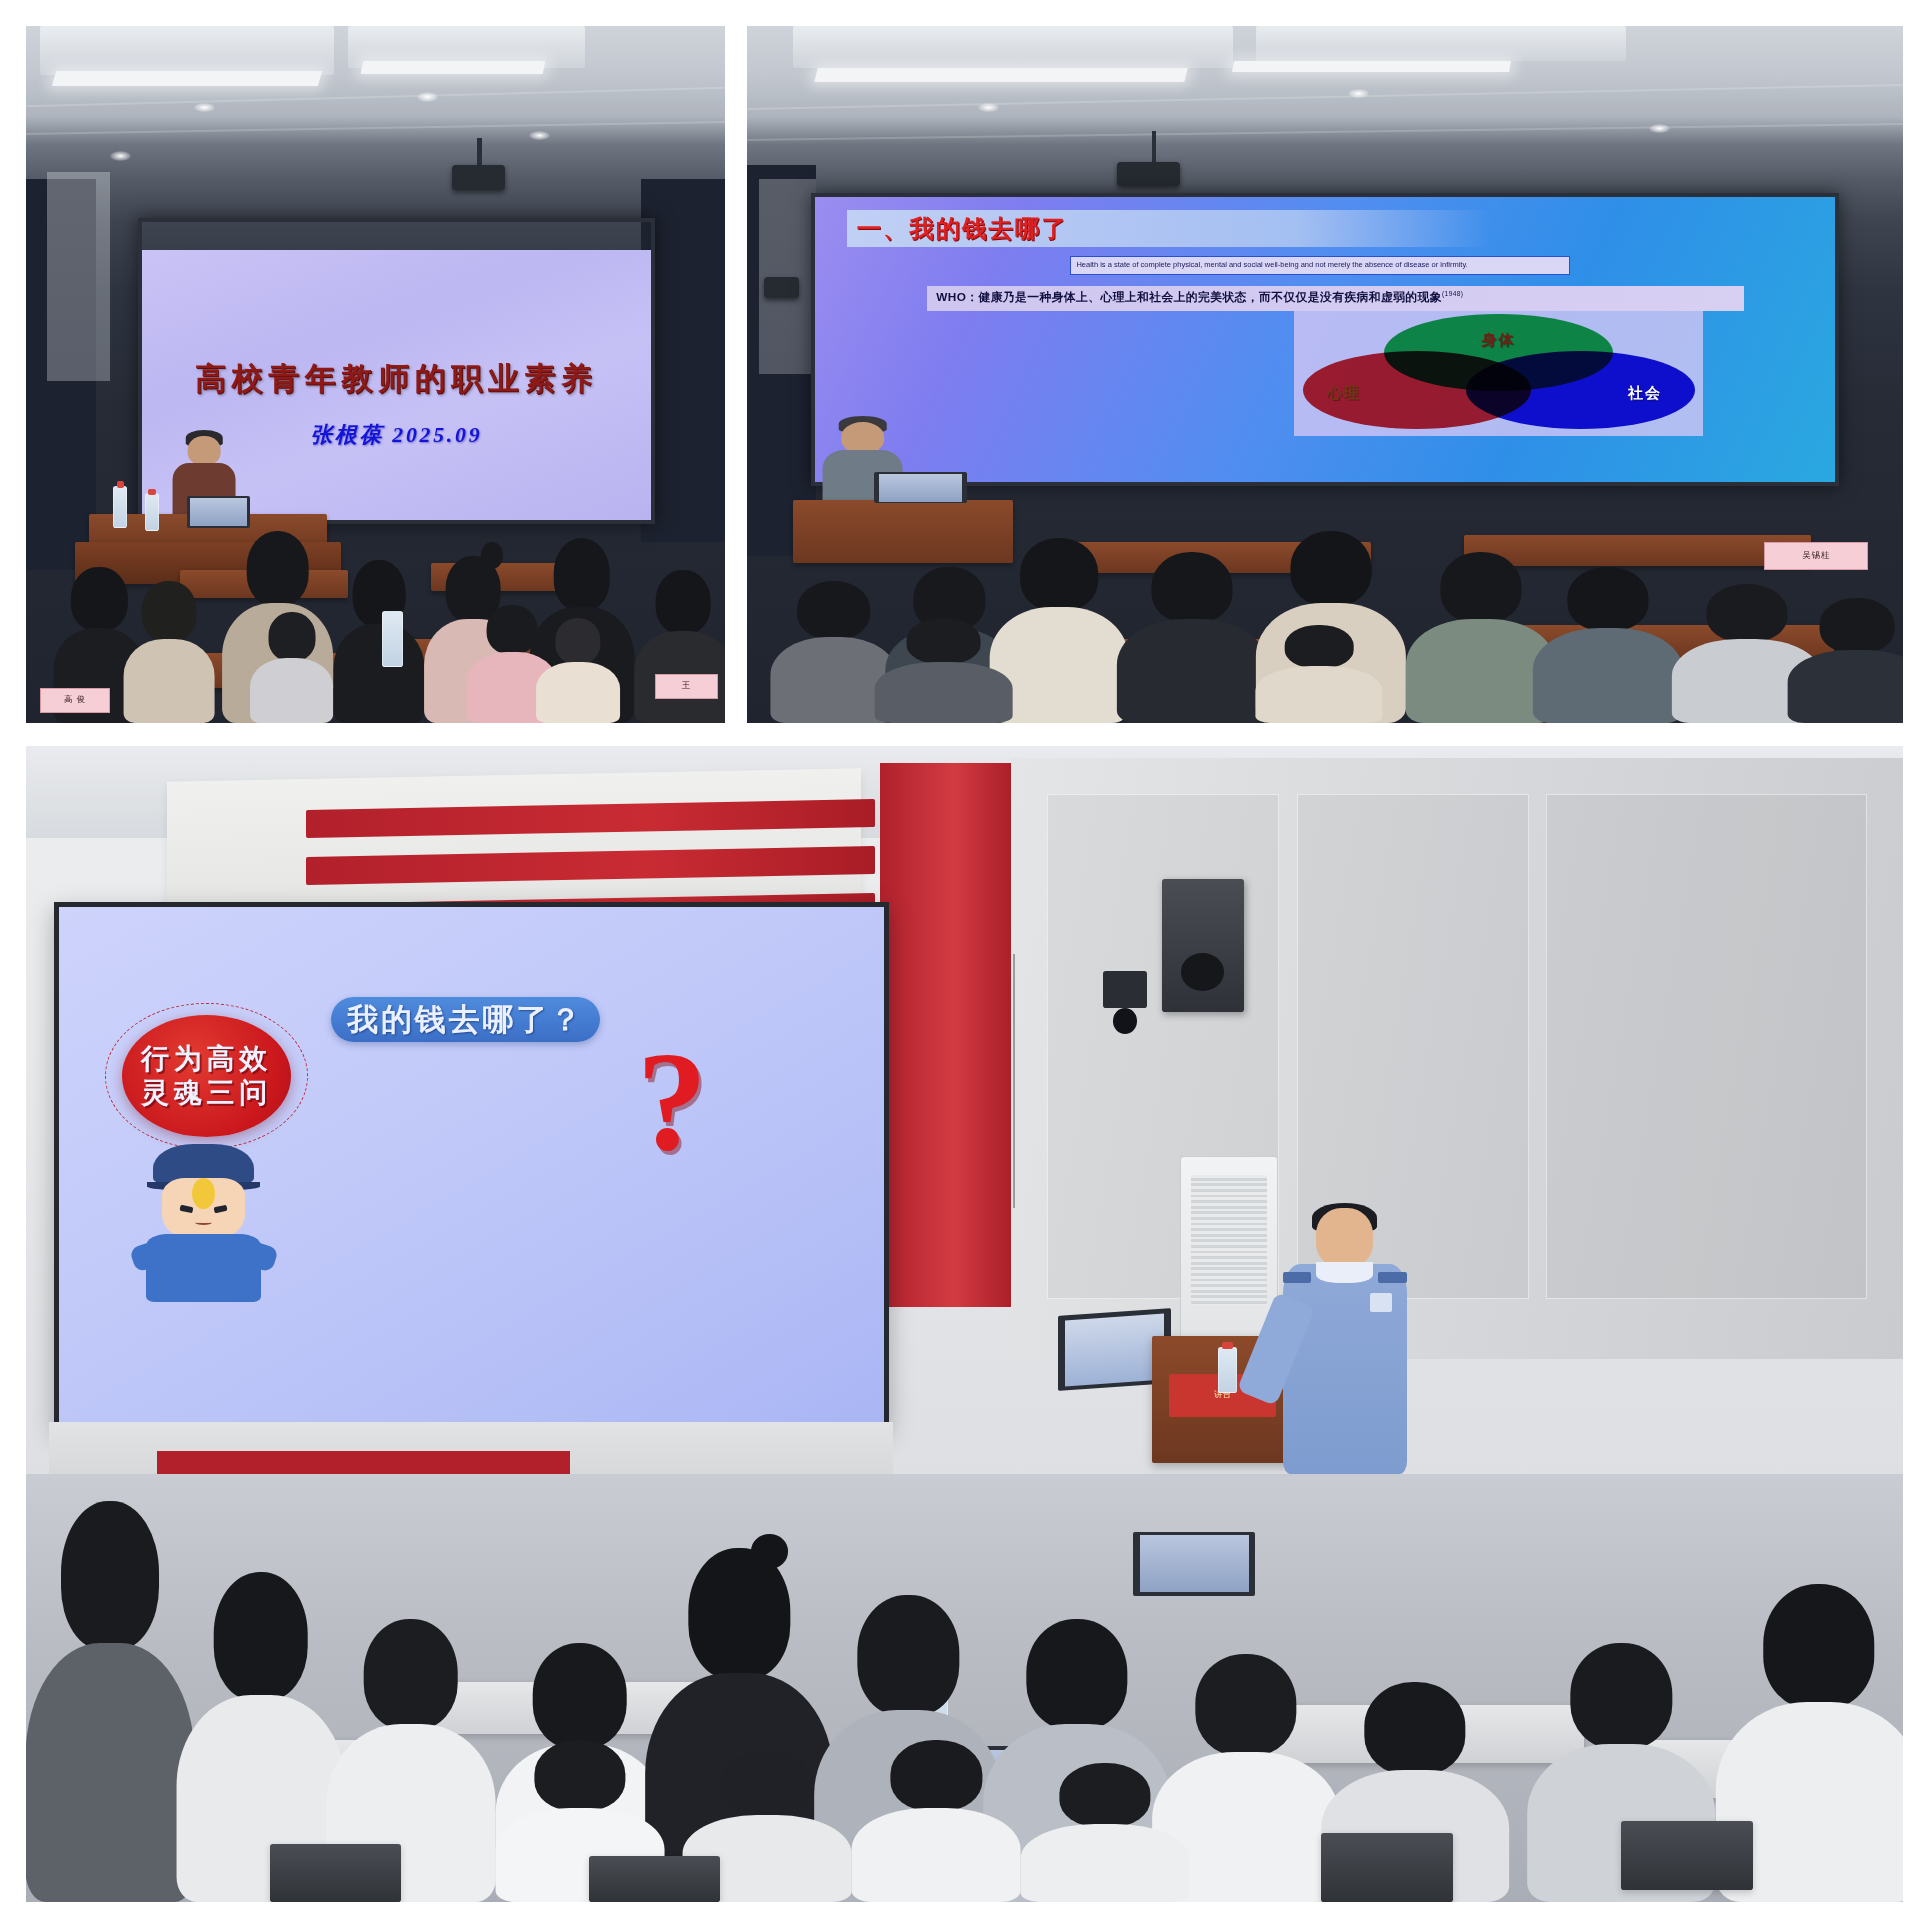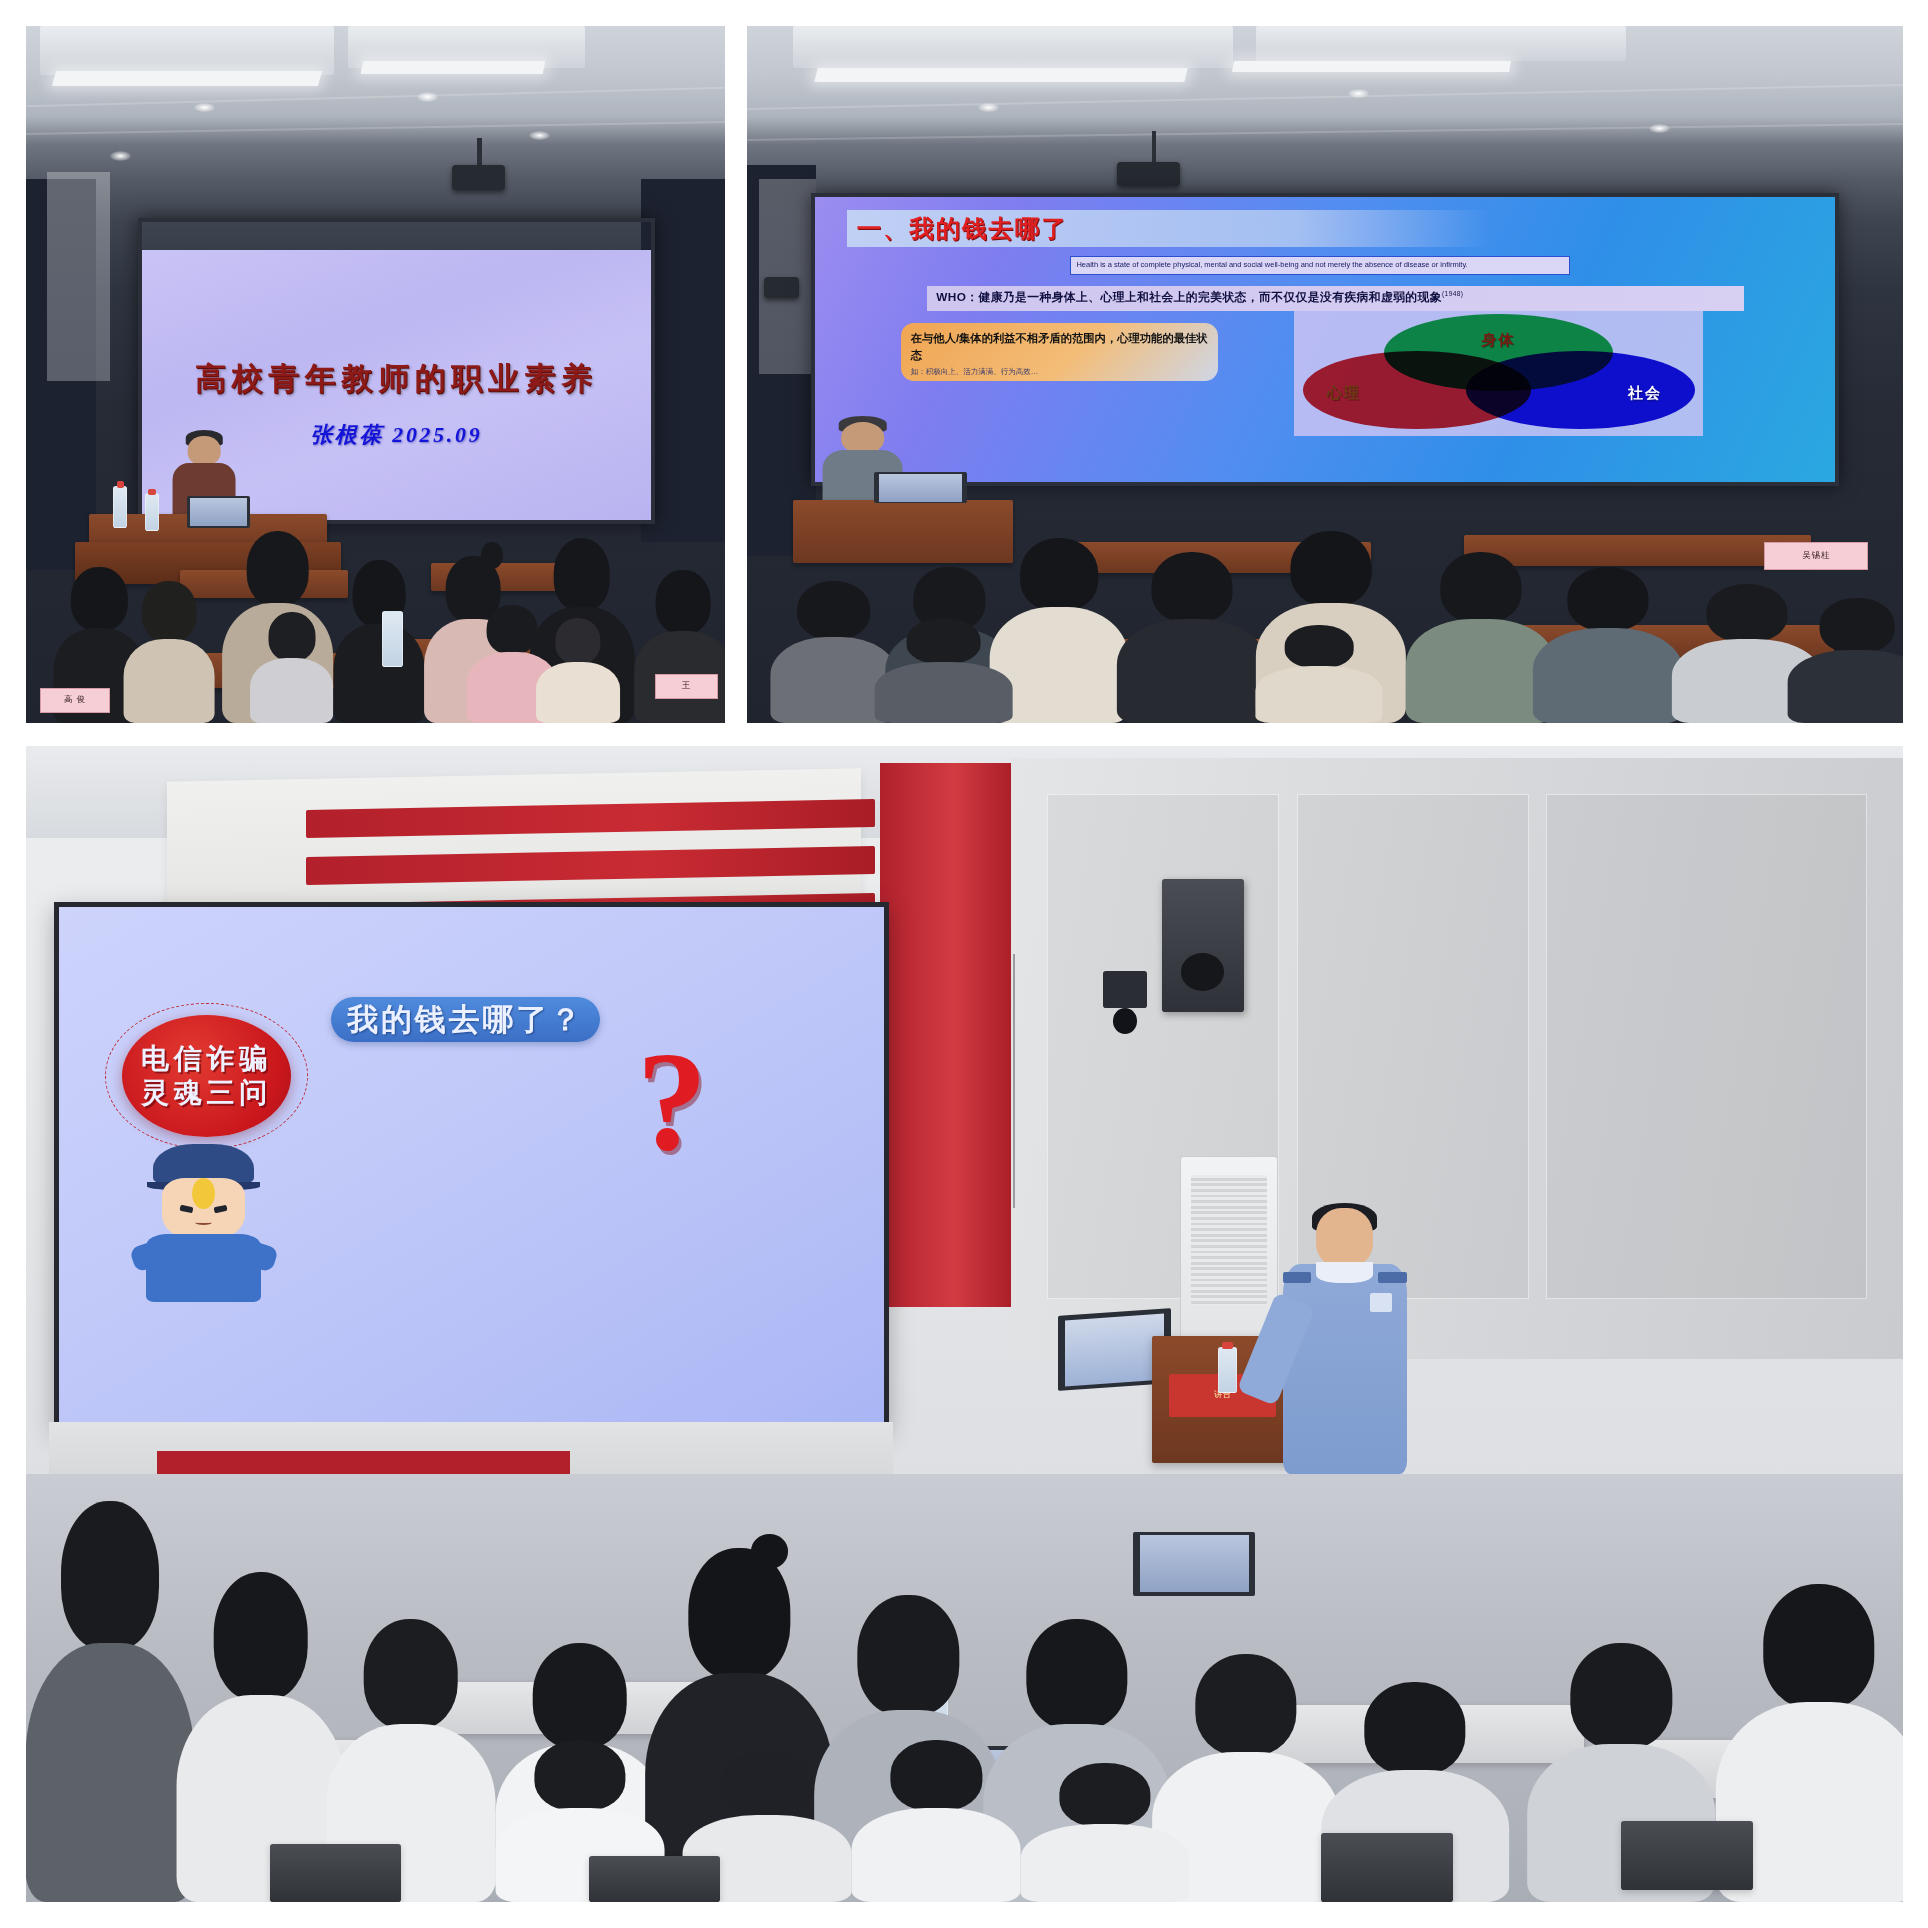--- a/index.html
+++ b/index.html
@@ -388,24 +388,20 @@
         <div class="venn-box">
           <div class="venn">
             <div class="circ c-body"></div>
             <div class="circ c-psy"></div>
             <div class="circ c-soc"></div>
             <div class="venn-lbl lbl-body">身体</div>
             <div class="venn-lbl lbl-psy">心理</div>
             <div class="venn-lbl lbl-soc">社会</div>
           </div>
         </div>
-        <div class="s2-bubble">
-          <span>在与他人/集体的利益不相矛盾的范围内，心理功能的最佳状态</span>
-          <span class="small">如：积极向上、活力满满、行为高效…</span>
-        </div>
       </div>
     </div>
 
     <div class="lect" style="left:6.5%;top:56%;width:7%;height:15%;">
       <div class="hair" style="top:0;width:60%;height:15%;background:#3a3a3e;"></div>
       <div class="h" style="top:5%;width:54%;height:30%;"></div>
       <div class="b" style="top:32%;width:100%;height:68%;background:#6f7b86;"></div>
     </div>
     <div class="desk" style="left:4%;top:68%;width:19%;height:9%;"></div>
     <div class="laptop" style="left:11%;top:64%;width:8%;height:4.5%;">
@@ -492,21 +488,21 @@
         <div class="lens"></div>
       </div>
     <div class="ac-unit">
         <div class="grill"></div>
       </div>
 
     <div class="big-screen">
       <div class="slide3">
         <div class="badge-ring"></div>
         <div class="badge">
-          <span>电信诈骗</span>
+          <span>行为高效</span>
           <span>灵魂三问</span>
         </div>
         <div class="title-pill">
           <span>我的钱去哪了？</span>
         </div>
         <div class="qmark">?</div>
 
         <div class="cop">
           <div class="cop-cap"></div>
           <div class="cop-badge"></div>

